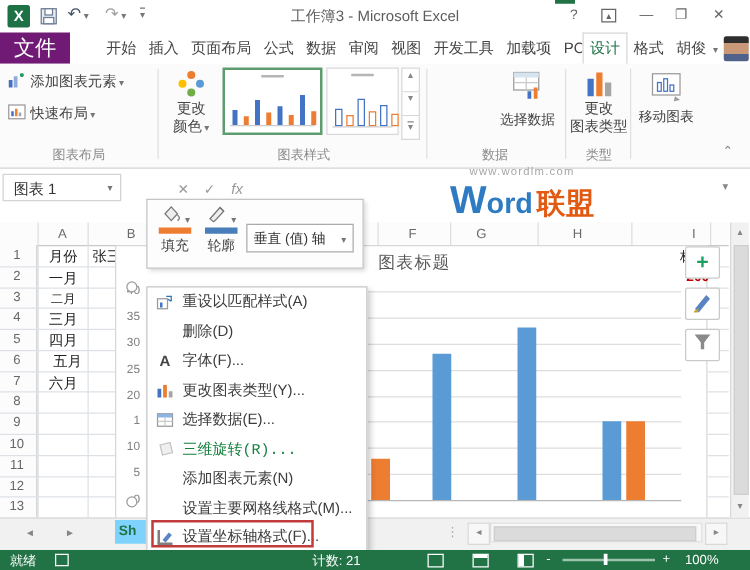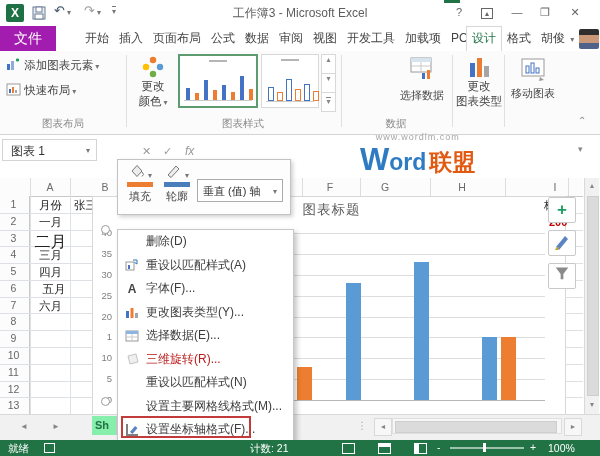--- a/index.html
+++ b/index.html
@@ -5,21 +5,21 @@
   html,body{margin:0;padding:0;background:#888;}
   #app{position:relative;width:600px;height:456px;background:#FFFFFF;overflow:hidden;
        font-family:"Liberation Sans",sans-serif;font-size:12px;color:#333;}
   .ab{position:absolute;}
   
   #titlebar{left:0;top:0;width:600px;height:26px;background:#FFF;}
   .winbtn{color:#666;font-size:11px;text-align:center;width:22px;height:18px;line-height:18px;cursor:pointer;}
   #title-text{color:#5D5D5D;font-size:12px;text-align:center;}
   
   #tabrow{left:0;top:26px;width:600px;height:25px;background:#FFF;display:flex;align-items:stretch;}
-  #file-tab{width:56px;background:#a21caf;color:#FFF;text-align:center;line-height:25px;font-size:14px;cursor:pointer;}
+  #file-tab{width:56px;background:#701a75;color:#FFF;text-align:center;line-height:25px;font-size:17px;cursor:pointer;}
   .tabs-flex{display:flex;align-items:center;overflow:hidden;}
   .tab{padding:0 5px;font-size:12px;color:#444;white-space:nowrap;line-height:25px;cursor:pointer;}
   .tab.active{background:#FFF;border:1px solid #D8D8D8;border-bottom:none;color:#217346;line-height:22px;}
   
   #ribbon{left:0;top:51px;width:600px;height:83px;background:#FBFBFB;border-bottom:1px solid #D4D4D4;}
   .rbtn{font-size:11.5px;color:#444;cursor:pointer;}
   .grouplabel{position:absolute;top:66px;font-size:10.5px;color:#8A8A8A;text-align:center;}
   .gsep{position:absolute;top:4px;width:1px;height:72px;background:#E0E0E0;}
   .dd{font-size:8px;color:#777;margin-left:2px;}
   .icon-lines{display:flex;flex-direction:column;align-items:center;}
@@ -37,21 +37,21 @@
   .handle{width:7px;height:7px;border-radius:50%;background:#FFF;border:1px solid #9A9A9A;}
   
   #minitb{left:117px;top:159px;width:172px;height:54px;background:#FDFDFD;border:1px solid #C3C3C3;box-shadow:2px 2px 4px rgba(0,0,0,0.18);z-index:7;}
   .mtb-label{font-size:11px;color:#444;text-align:center;}
   #axis-dd{position:absolute;left:79px;top:19px;width:86px;height:23px;border:1px solid #ABABAB;background:#FFF;line-height:23px;font-size:11px;color:#333;padding-left:5px;box-sizing:border-box;cursor:pointer;}
   
   #ctxmenu{left:117px;top:229px;width:177px;height:212px;background:#FFF;border:1px solid #C6C6C6;box-shadow:3px 3px 5px rgba(0,0,0,0.22);z-index:8;box-sizing:border-box;}
   .menu-item{position:relative;height:23.5px;display:flex;align-items:center;cursor:pointer;}
   .menu-item .mi{width:16px;height:14px;margin-left:6px;display:inline-flex;align-items:center;justify-content:center;flex:none;}
   .menu-label{font-size:12px;color:#3C3C3C;margin-left:6px;white-space:nowrap;}
-  .menu-item.disabled .menu-label{color:#b91c1c;}
+  .menu-item.disabled .menu-label{color:#15803d;font-family:Liberation Mono, monospace;}
   #redbox{left:121px;top:416px;width:130px;height:22px;border:2px solid #C23B3B;z-index:9;box-sizing:border-box;}
   
   #bottomstrip{left:0;top:414px;width:600px;height:26px;background:#F1F1F1;border-top:1px solid #D9D9D9;box-sizing:border-box;}
   #vscroll{left:584px;top:178px;width:15px;height:236px;background:#F1F1F1;border-left:1px solid #D9D9D9;box-sizing:border-box;}
   .scrollarrow{color:#868686;font-size:8px;text-align:center;cursor:pointer;}
   
   #statusbar{left:0;top:440px;width:600px;height:16px;background:#217346;color:#FFF;font-size:10.5px;z-index:10;}
   .sb{position:absolute;top:2px;color:#FFF;}
   .viewico{width:11px;height:9px;border:1px solid #FFF;display:inline-block;}
   
@@ -182,20 +182,21 @@
 
     <div class="ab rbtn icon-lines" style="left:456px;top:4px;width:46px;">
       <svg width="24" height="24" viewBox="0 0 24 24">
           <rect x="3" y="8" width="5" height="14" fill="#4472C4"></rect>
           <rect x="10" y="3" width="5" height="19" fill="#ED7D31"></rect>
           <rect x="17" y="11" width="5" height="11" fill="#A5A5A5"></rect>
         </svg>
       <span>更改</span>
       <span>图表类型</span>
     </div>
+    <div class="grouplabel" style="left:436px;width:86px;">类型</div>
     <div class="gsep" style="left:504px;"></div>
 
     <div class="ab rbtn icon-lines" style="left:508px;top:5px;width:50px;">
       <svg width="26" height="26" viewBox="0 0 26 26">
           <rect x="2" y="3" width="22" height="17" fill="#FFF" stroke="#9A9A9A"></rect>
           <rect x="6" y="10" width="3" height="7" fill="none" stroke="#4472C4"></rect>
           <rect x="11" y="7" width="3" height="10" fill="none" stroke="#4472C4"></rect>
           <rect x="16" y="12" width="3" height="5" fill="none" stroke="#4472C4"></rect>
           <path d="M20 21 l4 3 l-5 1 Z" fill="#9A9A9A"></path>
         </svg>
@@ -257,21 +258,21 @@
       <div style="position: absolute; left: 0px; top: 281.9px; width: 27px; text-align: center; font-size: 10.5px; color: rgb(102, 102, 102);">6</div>
       <div style="position: absolute; left: 0px; top: 298.6px; width: 27px; text-align: center; font-size: 10.5px; color: rgb(102, 102, 102);">7</div>
       <div style="position: absolute; left: 0px; top: 315.4px; width: 27px; text-align: center; font-size: 10.5px; color: rgb(102, 102, 102);">8</div>
       <div style="position: absolute; left: 0px; top: 332.2px; width: 27px; text-align: center; font-size: 10.5px; color: rgb(102, 102, 102);">9</div>
       <div style="position: absolute; left: 0px; top: 348.9px; width: 27px; text-align: center; font-size: 10.5px; color: rgb(102, 102, 102);">10</div>
       <div style="position: absolute; left: 0px; top: 365.7px; width: 27px; text-align: center; font-size: 10.5px; color: rgb(102, 102, 102);">11</div>
       <div style="position: absolute; left: 0px; top: 382.5px; width: 27px; text-align: center; font-size: 10.5px; color: rgb(102, 102, 102);">12</div>
       <div style="position: absolute; left: 0px; top: 399.2px; width: 27px; text-align: center; font-size: 10.5px; color: rgb(102, 102, 102);">13</div>
       <div style="position: absolute; left: 30px; top: 198px; width: 41px; text-align: center; font-size: 11.5px; color: rgb(34, 34, 34);">月份</div>
       <div style="position: absolute; left: 30px; top: 214.8px; width: 41px; text-align: center; font-size: 11.5px; color: rgb(34, 34, 34);">一月</div>
-      <div style="position: absolute; left: 30px; top: 231.5px; width: 41px; text-align: center; font-size: 16px; color: rgb(34, 34, 34);">二月</div>
+      <div style="position: absolute; left: 30px; top: 231.5px; width: 41px; text-align: center; font-size: 10px; color: rgb(34, 34, 34);">二月</div>
       <div style="position: absolute; left: 30px; top: 248.3px; width: 41px; text-align: center; font-size: 11.5px; color: rgb(34, 34, 34);">三月</div>
       <div style="position: absolute; left: 30px; top: 265.1px; width: 41px; text-align: center; font-size: 11.5px; color: rgb(34, 34, 34);">四月</div>
       <div style="position: absolute; left: 30px; top: 281.9px; width: 48px; text-align: center; font-size: 11.5px; color: rgb(34, 34, 34);">五月</div>
       <div style="position: absolute; left: 30px; top: 298.6px; width: 41px; text-align: center; font-size: 11.5px; color: rgb(34, 34, 34);">六月</div>
       <div style="position: absolute; left: 74px; top: 198px; width: 18px; overflow: hidden; white-space: nowrap; font-size: 11.5px; color: rgb(34, 34, 34);">张三</div>
     </div>
 
   <div class="ab" id="chartbg" style="z-index:2;"></div>
   <div class="ab" id="chart-title" style="z-index:3;">图表标题</div>
   <div class="ab" id="chart-layer" style="left:0;top:0;width:600px;height:456px;z-index:3;pointer-events:none;">
@@ -343,35 +344,35 @@
             <path d="M11 3 L14 6" stroke="#777"></path>
           </svg><span class="dd">▾</span></div>
       <div style="width:26px;height:5px;background:#4A7EBB;margin:1px auto 2px;"></div>
       <div class="mtb-label">轮廓</div>
     </div>
     <div id="axis-dd"><span>垂直 (值) 轴</span><span class="ab" style="right:5px;top:0;font-size:8px;color:#777;">▾</span></div>
   </div>
 
   <div class="ab" id="ctxmenu">
     <div class="menu-item">
-      <span class="mi"></span>
-      <span class="menu-label">删除(D)</span>
-    </div>
-    <div class="menu-item">
       <span class="mi">
           <svg width="14" height="14" viewBox="0 0 14 14">
             <rect x="1" y="4" width="8" height="8" fill="#FFF" stroke="#999"></rect>
             <rect x="3" y="7" width="2" height="4" fill="#4472C4"></rect>
             <path d="M8 2 h4 v4" fill="none" stroke="#2E75B6"></path>
             <path d="M12 6 l-2.5 -1.5" stroke="#2E75B6"></path>
           </svg>
         </span>
       <span class="menu-label">重设以匹配样式(A)</span>
     </div>
     <div class="menu-item">
+      <span class="mi"></span>
+      <span class="menu-label">删除(D)</span>
+    </div>
+    <div class="menu-item">
       <span class="mi" style="font-size:12px;color:#444;font-weight:bold;">A</span>
       <span class="menu-label">字体(F)...</span>
     </div>
     <div class="menu-item">
       <span class="mi">
           <svg width="14" height="14" viewBox="0 0 14 14">
             <rect x="1" y="6" width="3" height="7" fill="#4472C4"></rect>
             <rect x="5.5" y="3" width="3" height="10" fill="#ED7D31"></rect>
             <rect x="10" y="8" width="3" height="5" fill="#A5A5A5"></rect>
           </svg>
@@ -392,21 +393,21 @@
     <div class="menu-item disabled">
       <span class="mi">
           <svg width="14" height="14" viewBox="0 0 14 14">
             <path d="M3 4 L11 2 L13 10 L5 12 Z" fill="#EFEFEF" stroke="#C3C3C3"></path>
           </svg>
         </span>
       <span class="menu-label">三维旋转(R)...</span>
     </div>
     <div class="menu-item">
       <span class="mi"></span>
-      <span class="menu-label">重设以匹配样式(N)</span>
+      <span class="menu-label">添加图表元素(N)</span>
     </div>
     <div class="menu-item">
       <span class="mi"></span>
       <span class="menu-label">设置主要网格线格式(M)...</span>
     </div>
     <div class="menu-item">
       <span class="mi">
           <svg width="14" height="14" viewBox="0 0 14 14">
             <rect x="1" y="1" width="2" height="11" fill="#7F7F7F"></rect>
             <rect x="1" y="11" width="12" height="2" fill="#7F7F7F"></rect>
@@ -414,21 +415,21 @@
           </svg>
         </span>
       <span class="menu-label">设置坐标轴格式(F)...</span>
     </div>
   </div>
   <div class="ab" id="redbox"></div>
 
   <div class="ab" id="bottomstrip" style="z-index:4;">
     <span class="ab scrollarrow" style="left:20px;top:7px;font-size:8px;">◄</span>
     <span class="ab scrollarrow" style="left:52px;top:7px;font-size:8px;">►</span>
-    <div class="ab" style="left:92px;top:1px;width:25px;height:19px;background:#86efac;border-right:1px solid #C9C9C9;overflow:hidden;font-size:11px;font-weight:bold;color:#217346;line-height:19px;padding-left:3px;box-sizing:border-box;"><span>Sh</span></div>
+    <div class="ab" style="left:92px;top:1px;width:25px;height:19px;background:#7dd3fc;border-right:1px solid #C9C9C9;overflow:hidden;font-size:11px;font-weight:bold;color:#217346;line-height:19px;padding-left:3px;box-sizing:border-box;"><span>Sh</span></div>
     <span class="ab" style="left:357px;top:5px;color:#AAA;font-size:10px;">⋮</span>
     <div class="ab" style="left:374px;top:3px;width:16px;height:16px;background:#F7F7F7;border:1px solid #D9D9D9;line-height:15px;" class2="x">
         <span class="scrollarrow" style="display:block;font-size:7px;">◄</span>
       </div>
     <div class="ab" style="left:392px;top:3px;width:170px;height:16px;background:#F7F7F7;border:1px solid #DFDFDF;box-sizing:border-box;">
       <div style="position:absolute;left:2px;top:2px;width:160px;height:10px;background:#DBDBDB;border:1px solid #CECECE;"></div>
     </div>
     <div class="ab" style="left:564px;top:3px;width:16px;height:16px;background:#F7F7F7;border:1px solid #D9D9D9;line-height:15px;">
         <span class="scrollarrow" style="display:block;font-size:7px;">►</span>
       </div>

